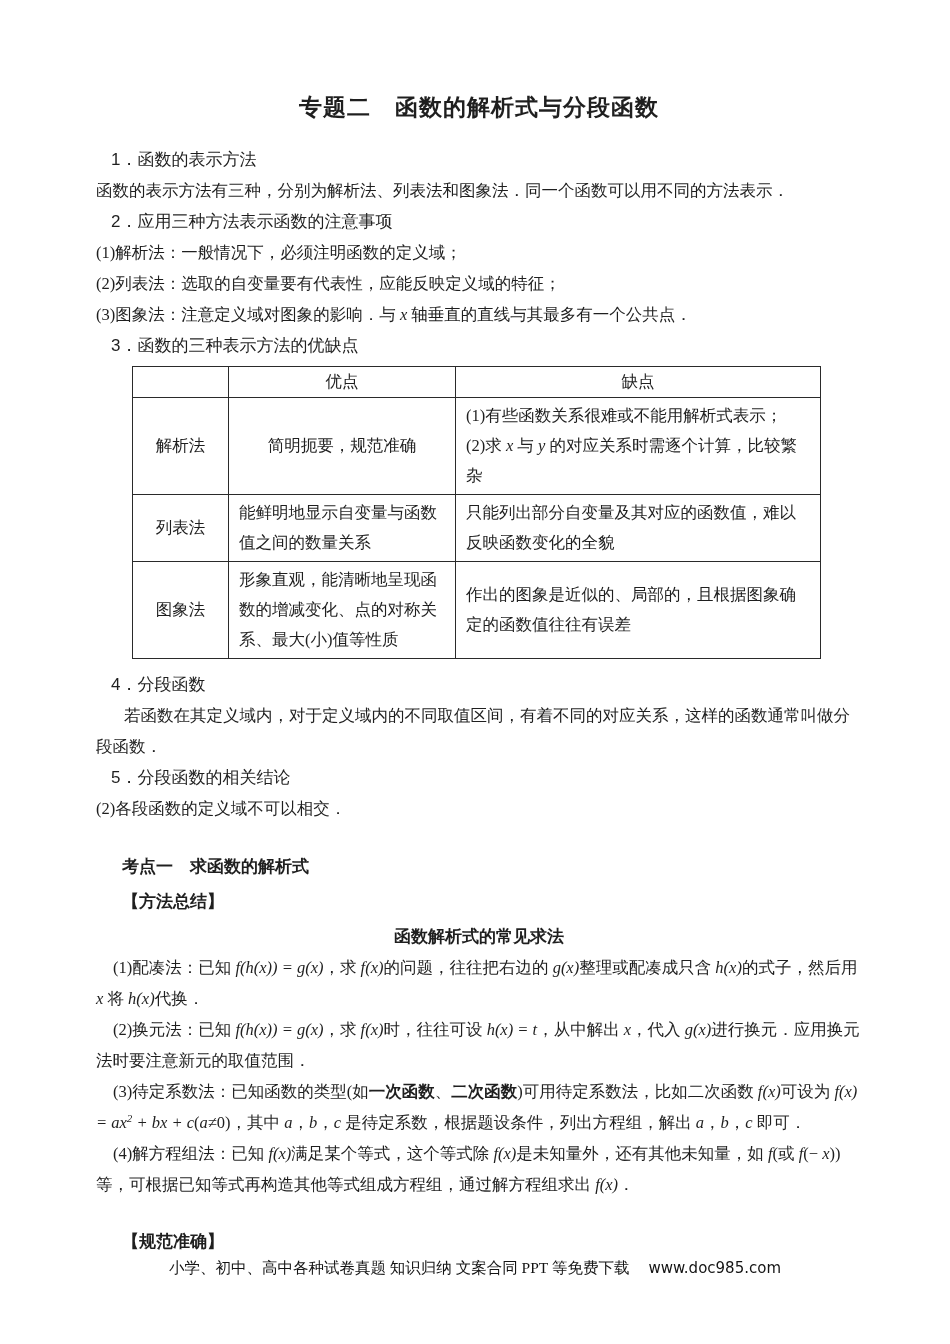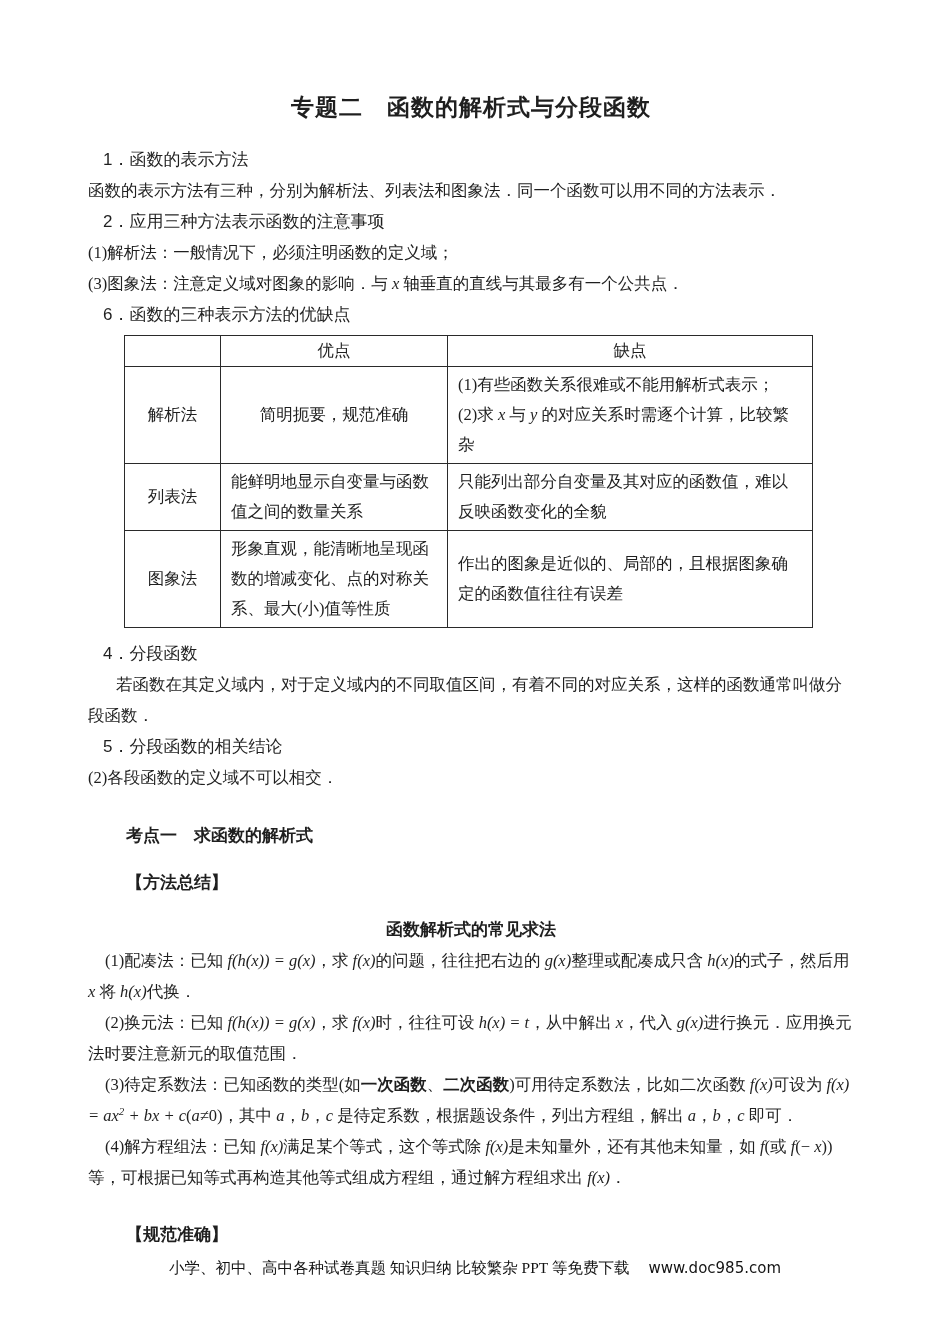--- a/index.html
+++ b/index.html
@@ -6,21 +6,21 @@
   body{
     width:950px;height:1344px;
     background:#ffffff;
     color:#1f1f1f;
     font-family:"Liberation Serif","DejaVu Serif",serif;
     font-size:16.5px;
     line-height:31px;
     position:relative;
     overflow:hidden;
   }
-  .content{ position:absolute; left:88px; top:92px; width:766px; }
+  .content{ position:absolute; left:96px; top:92px; width:766px; }
 
   .doc-title{
     text-align:center;
     font-family:"Liberation Sans","DejaVu Sans",sans-serif;
     font-weight:bold;
     font-size:23px;
     line-height:30px;
     margin:0 0 22px 0;
     letter-spacing:1px;
   }
@@ -59,21 +59,21 @@
   table.cmp th{ text-align:center; height:24px; padding:0 10px;margin-top:27px;}
   td.c-method{ text-align:center; }
   td.c-center{ text-align:center; }
   col.w1{width:96px;} col.w2{width:227px;} col.w3{width:365px;}
 
   .kd-heading, .bracket-heading{
     font-family:"Liberation Sans","DejaVu Sans",sans-serif;
     font-weight:bold;
     font-size:17px;
     padding-left:22px;
-    margin:16px;
+    margin:4px;
   }
   .kd-heading{ margin-top:27px; }
   .subtitle{
     text-align:center;
     font-family:"Liberation Sans","DejaVu Sans",sans-serif;
     font-weight:bold;
     font-size:17px;
   }
   .gap-lg{ margin-top:26px; }
 
@@ -96,23 +96,24 @@
 
 <div class="content">
 
   <h1 class="doc-title">专题二　函数的解析式与分段函数</h1>
 
   <p class="h-num">1．函数的表示方法</p>
   <p class="flush">函数的表示方法有三种，分别为解析法、列表法和图象法．同一个函数可以用不同的方法表示．</p>
 
   <p class="h-num">2．应用三种方法表示函数的注意事项</p>
   <p class="flush">(1)解析法：一般情况下，必须注明函数的定义域；</p>
+  <p class="flush">(2)列表法：选取的自变量要有代表性，应能反映定义域的特征；</p>
   <p class="flush">(3)图象法：注意定义域对图象的影响．与 <span class="i">x</span> 轴垂直的直线与其最多有一个公共点．</p>
 
-  <p class="h-num">6．函数的三种表示方法的优缺点</p>
+  <p class="h-num">3．函数的三种表示方法的优缺点</p>
 
   <table class="cmp">
     <colgroup>
         <col class="w1">
         <col class="w2">
         <col class="w3">
       </colgroup>
     <tbody>
         <tr>
       <th></th>
@@ -151,14 +152,14 @@
   <p class="ind1">(1)配凑法：已知 <span class="i">f(h(x)) = g(x)</span>，求 <span class="i">f(x)</span>的问题，往往把右边的 <span class="i">g(x)</span>整理或配凑成只含 <span class="i">h(x)</span>的式子，然后用 <span class="i">x</span> 将 <span class="i">h(x)</span>代换．</p>
   <p class="ind1">(2)换元法：已知 <span class="i">f(h(x)) = g(x)</span>，求 <span class="i">f(x)</span>时，往往可设 <span class="i">h(x) = t</span>，从中解出 <span class="i">x</span>，代入 <span class="i">g(x)</span>进行换元．应用换元法时要注意新元的取值范围．</p>
   <p class="ind1">(3)待定系数法：已知函数的类型(如<span class="b">一次函数</span>、<span class="b">二次函数</span>)可用待定系数法，比如二次函数 <span class="i">f(x)</span>可设为 <span class="i">f(x) = ax</span><span class="sup i">2</span><span class="i"> + bx + c</span>(<span class="i">a</span>≠0)，其中 <span class="i">a</span>，<span class="i">b</span>，<span class="i">c</span> 是待定系数，根据题设条件，列出方程组，解出 <span class="i">a</span>，<span class="i">b</span>，<span class="i">c</span> 即可．</p>
   <p class="ind1">(4)解方程组法：已知 <span class="i">f(x)</span>满足某个等式，这个等式除 <span class="i">f(x)</span>是未知量外，还有其他未知量，如 <span class="i">f</span>(或 <span class="i">f</span>(− <span class="i">x</span>))等，可根据已知等式再构造其他等式组成方程组，通过解方程组求出 <span class="i">f(x)</span>．</p>
 
   <p class="bracket-heading gap-lg">【规范准确】</p>
 
 </div>
 
 <div class="footer">
-  <span>小学、初中、高中各种试卷真题  知识归纳  比较繁杂  PPT 等免费下载</span><span class="site">www.doc985.com</span>
+  <span>小学、初中、高中各种试卷真题  知识归纳  文案合同  PPT 等免费下载</span><span class="site">www.doc985.com</span>
 </div>
 
 </body></html>

